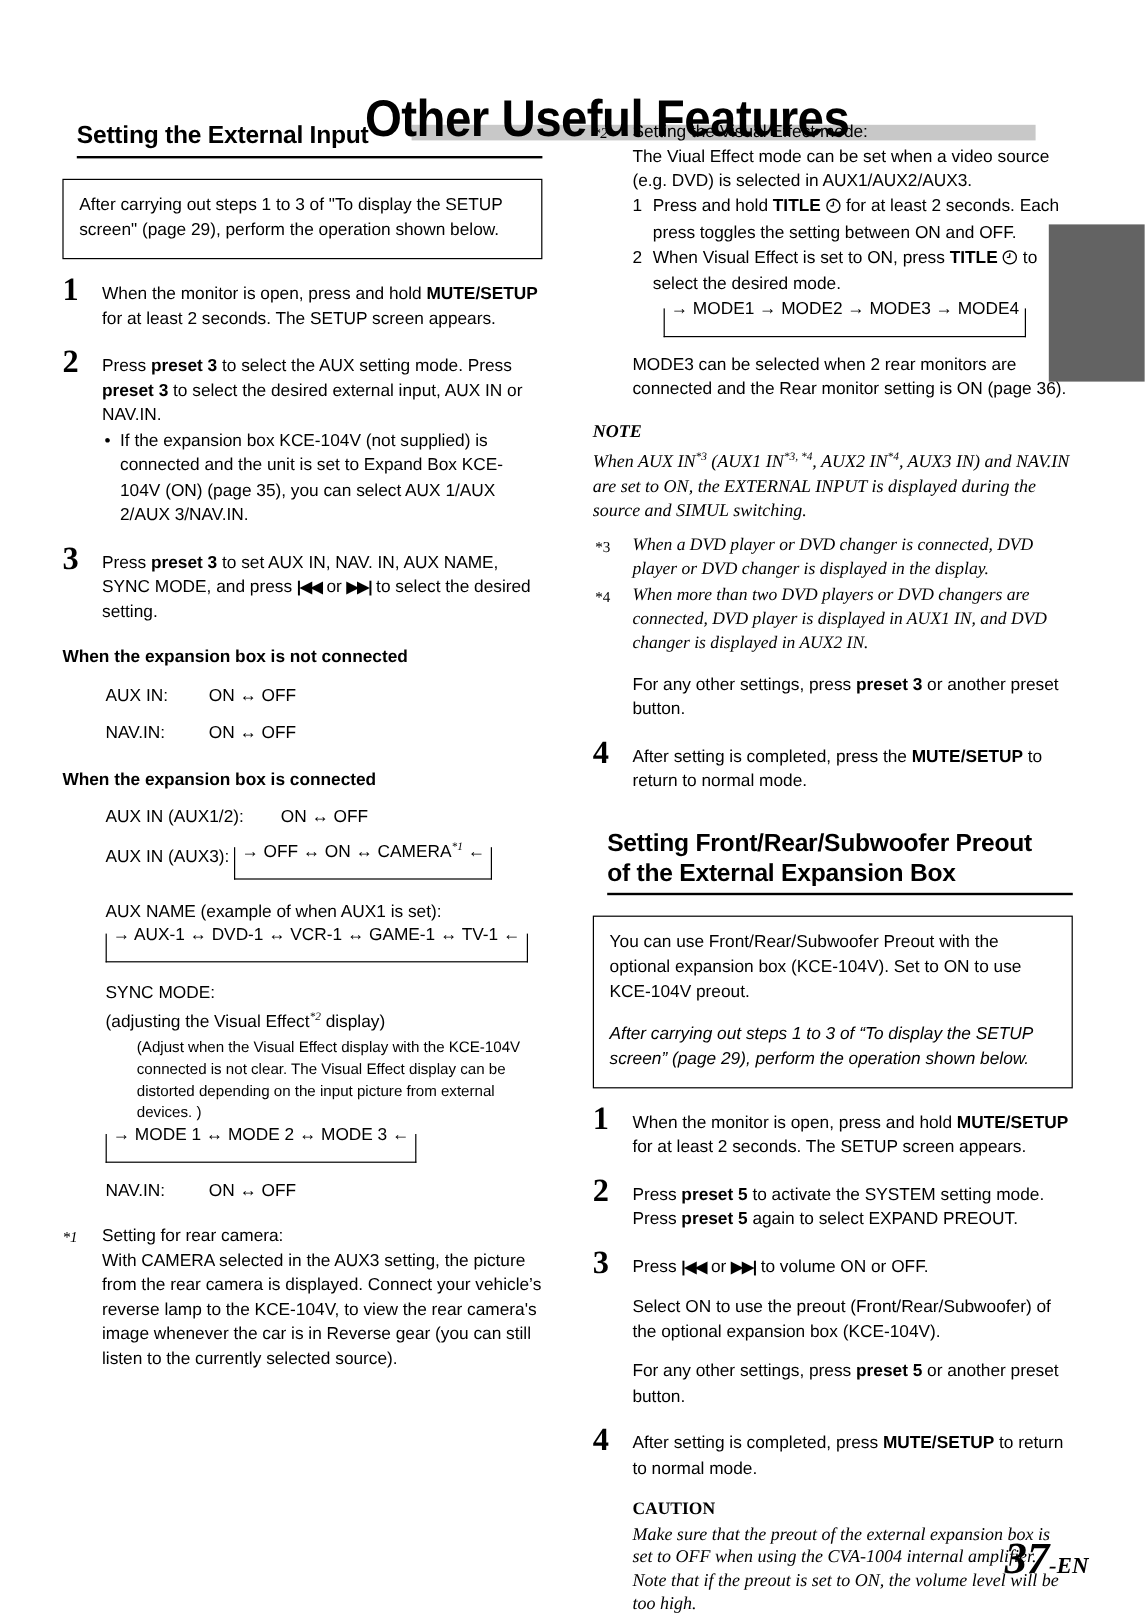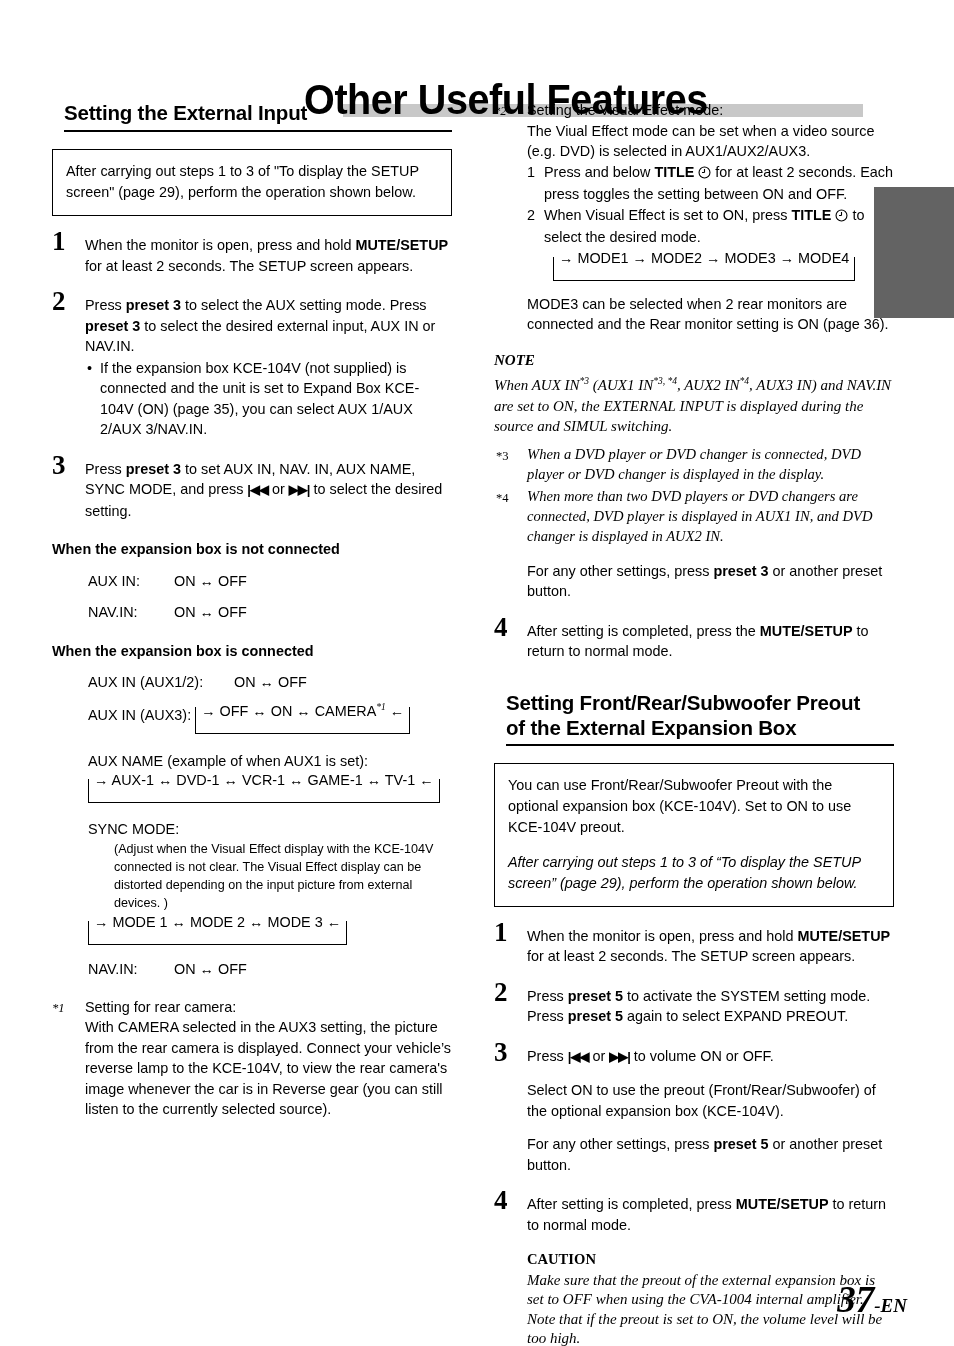--- a/index.html
+++ b/index.html
@@ -216,20 +216,21 @@
   <div class="kv" style="margin-top:12px;">
     <span class="k" style="vertical-align:top">AUX IN (AUX3):</span><span class="cycle" style="margin-left:4px;"><span class="inner"><span>→ OFF ↔ ON ↔ CAMERA</span><sup class="ft">*1</sup> <span>←</span></span></span>
   </div>
 
   <div class="indent1" style="margin-top:17px;">AUX NAME (example of when AUX1 is set):</div>
   <div class="cycle-row">
     <span class="cycle"><span class="inner">→ AUX-1 ↔ DVD-1 ↔ VCR-1 ↔ GAME-1 ↔ TV-1 ←</span></span>
   </div>
 
   <div class="indent1" style="margin-top:16px;">SYNC MODE:</div>
+  <div class="indent1"><span>(adjusting the Visual Effect</span><sup class="ft">*2</sup><span> display)</span></div>
   <div class="indent2 small" style="margin-top:1px;">(Adjust when the Visual Effect display with the KCE-104V connected is not clear. The Visual Effect display can be distorted depending on the input picture from external devices. )</div>
   <div class="cycle-row" style="margin-top:7px;">
     <span class="cycle"><span class="inner">→ MODE 1 ↔ MODE 2 ↔ MODE 3 ←</span></span>
   </div>
 
   <div class="kv" style="margin-top:14px;">
     <span class="k" style="width:86px">NAV.IN:</span><span class="v">ON ↔ OFF</span>
   </div>
 
   <div class="fn" style="margin-top:17px;">
@@ -244,21 +245,21 @@
 
 <div class="col col-right">
 
   <div class="fn" style="margin-top:0;">
     <span class="mark">*2</span>
     <div class="txt">
       <span>Setting the Visual Effect mode:</span><br>
       <span>The Viual Effect mode can be set when a video source (e.g. DVD) is selected in AUX1/AUX2/AUX3.</span>
       <div style="position:relative;padding-left:17px;">
         <span style="position:absolute;left:0;top:0;">1</span>
-        <span>Press and below </span><b>TITLE</b>
+        <span>Press and hold </span><b>TITLE</b>
         <span class="clock">
           <svg width="13" height="13" viewBox="0 0 20 20">
               <circle cx="10" cy="10" r="8.4" fill="none" stroke="#000" stroke-width="1.7"></circle>
               <path d="M10 10 L10 4.6 M10 10 L6.2 10" stroke="#000" stroke-width="1.7" fill="none" stroke-linecap="butt"></path>
             </svg>
         </span><span> for at least 2 seconds. Each press toggles the setting between ON and OFF.</span>
       </div>
       <div style="position:relative;padding-left:17px;">
         <span style="position:absolute;left:0;top:0;">2</span>
         <span>When Visual Effect is set to ON, press </span><b>TITLE</b>

